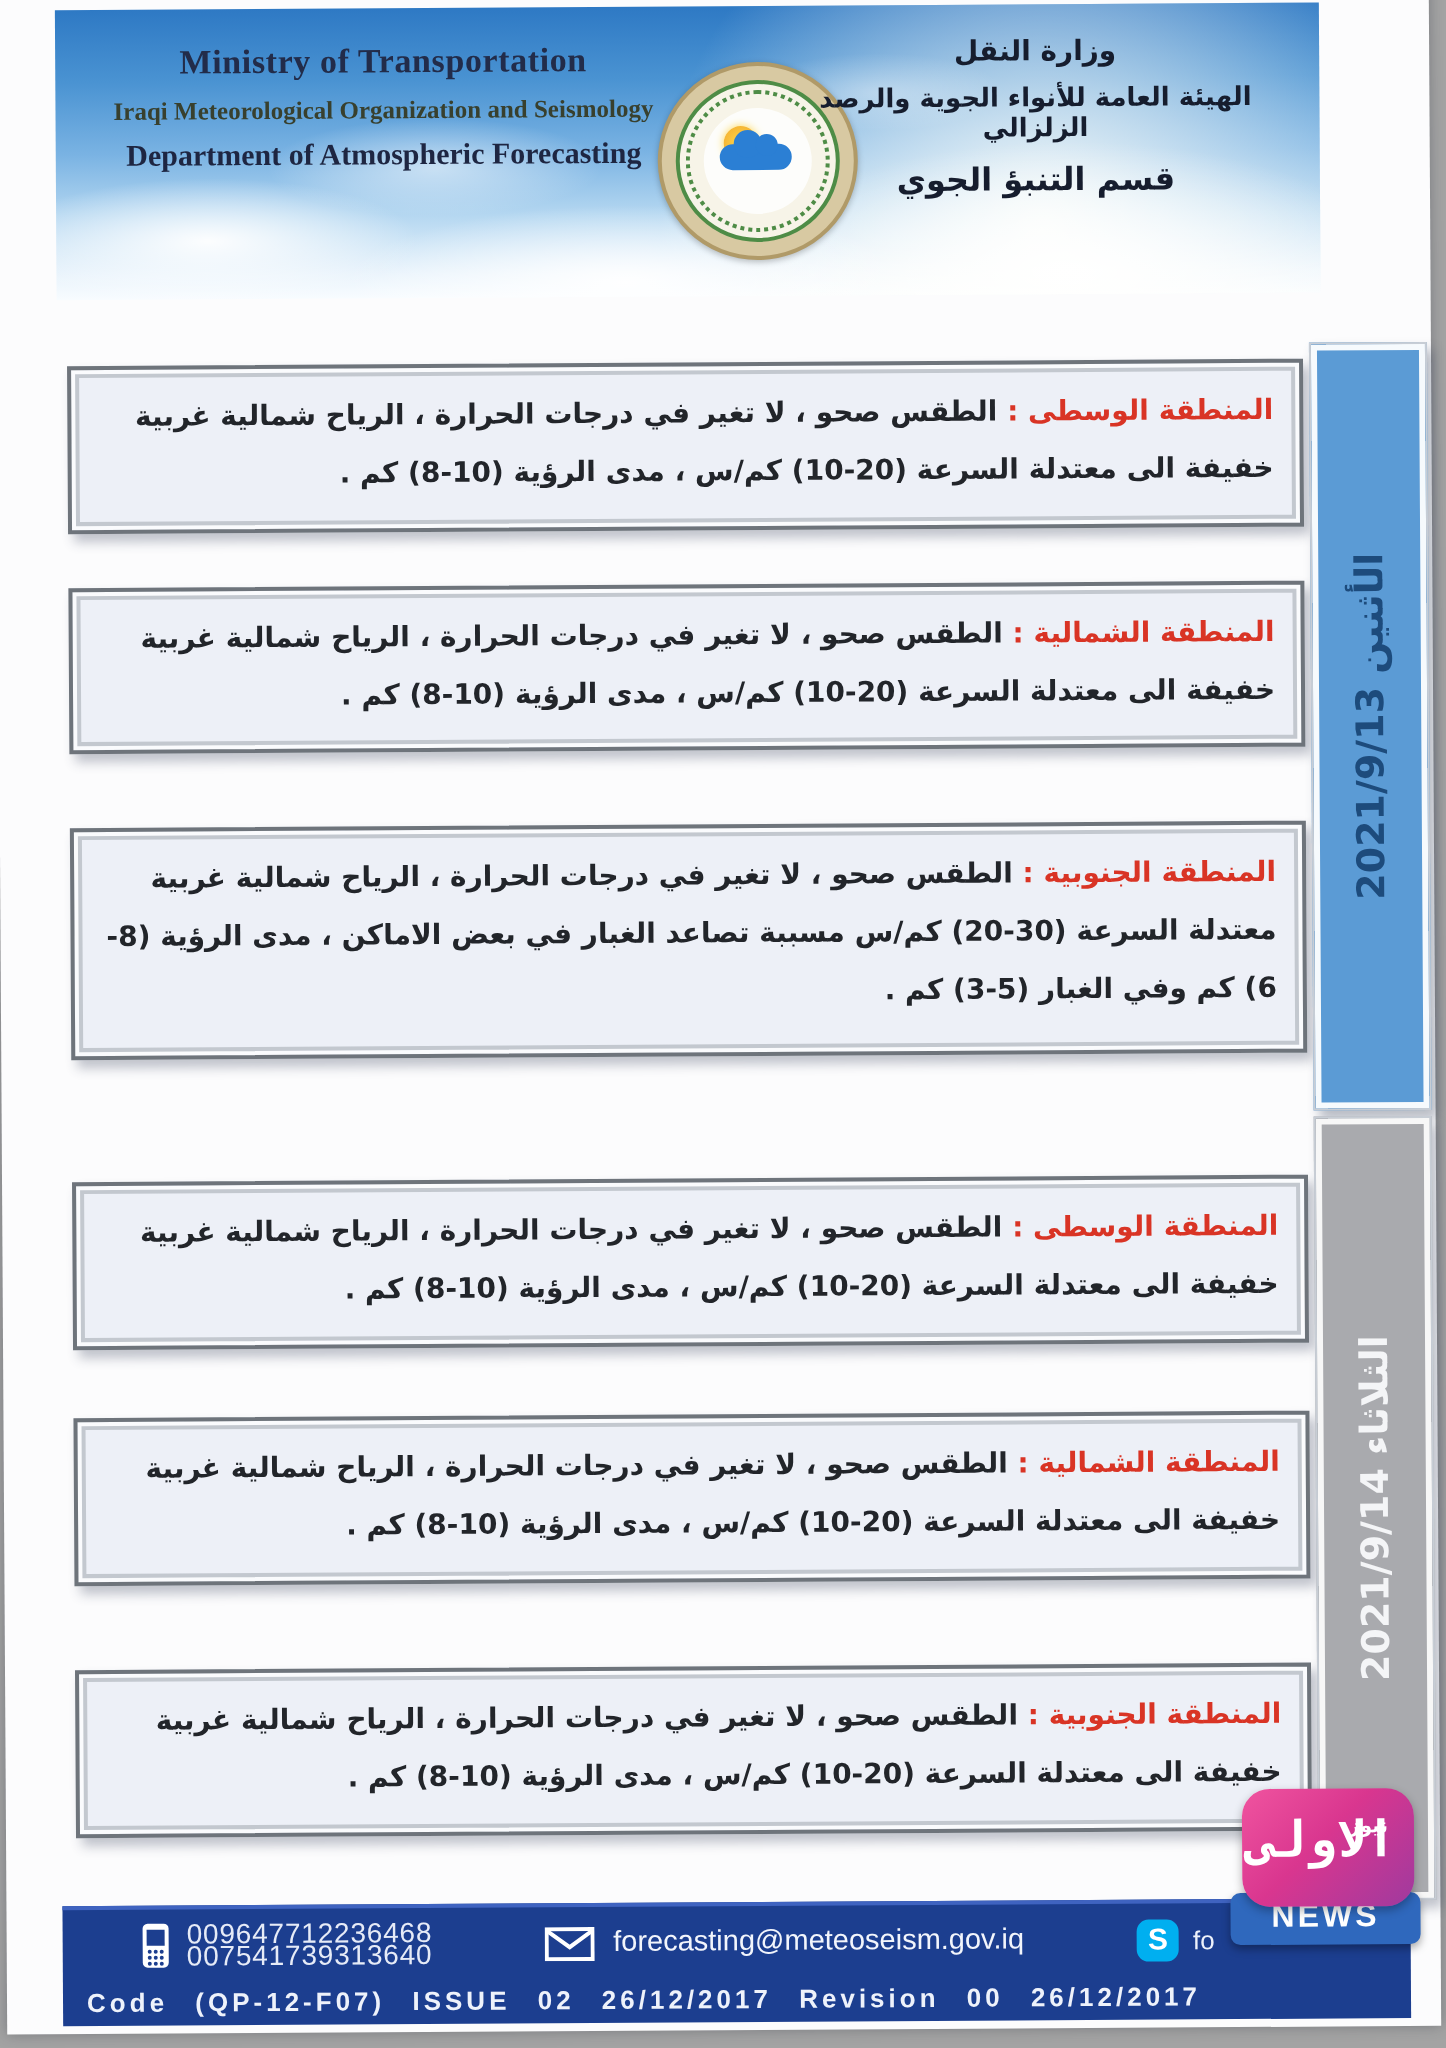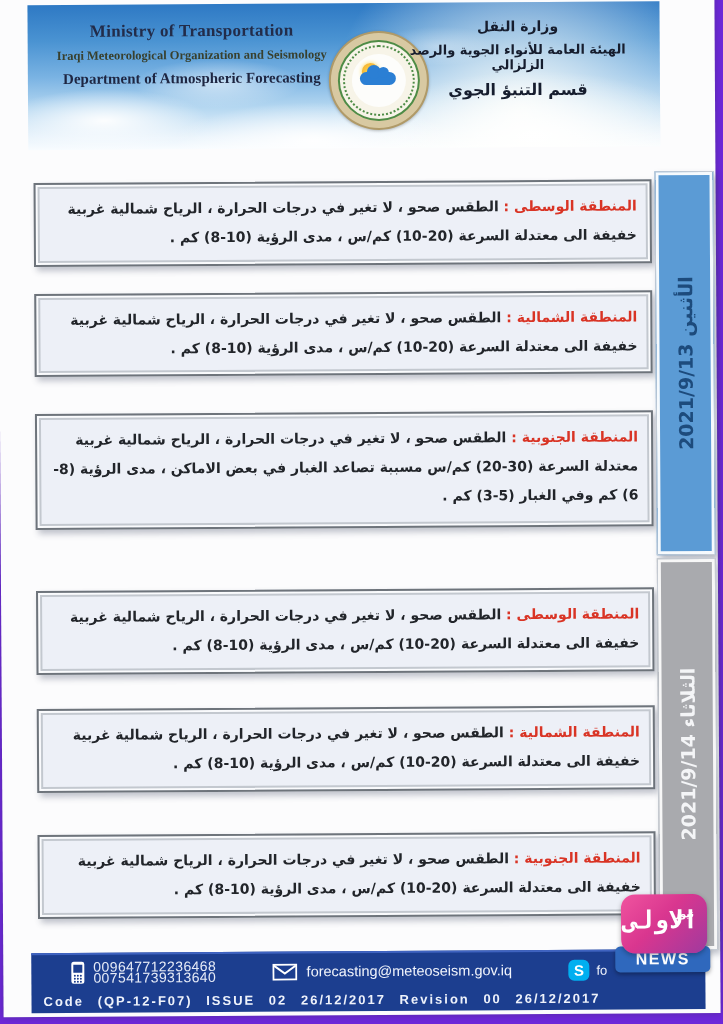--- a/index.html
+++ b/index.html
@@ -1,17 +1,17 @@
 <!DOCTYPE html>
 <html><head>
 <meta charset="utf-8">
 <style>
   html,body{margin:0;padding:0;}
   body{width:723px;height:1024px;overflow:hidden;background:#d7dade;font-family:"Liberation Sans",sans-serif;}
-  .page{position:relative;width:723px;height:1024px;background:#6d28d9;}
+  .page{position:relative;width:723px;height:1024px;background:#a3a3a3;}
   .sheet{position:absolute;left:-2px;top:-4px;width:717px;height:1020px;background:#fcfcfd;
          transform:rotate(-0.35deg);transform-origin:30% 10%;box-shadow:0 0 7px rgba(40,45,60,.35);}
 
   
   .sky{position:absolute;left:30px;top:8px;width:632px;height:145px;
     background:
       radial-gradient(ellipse 150px 45px at 12% 80%, rgba(255,255,255,.95), rgba(255,255,255,0) 70%),
       radial-gradient(ellipse 200px 55px at 45% 95%, rgba(255,255,255,.95), rgba(255,255,255,0) 70%),
       radial-gradient(ellipse 230px 90px at 80% 92%, rgba(255,255,255,.98), rgba(255,255,255,0) 72%),
       radial-gradient(ellipse 120px 35px at 30% 55%, rgba(255,255,255,.55), rgba(255,255,255,0) 70%),

